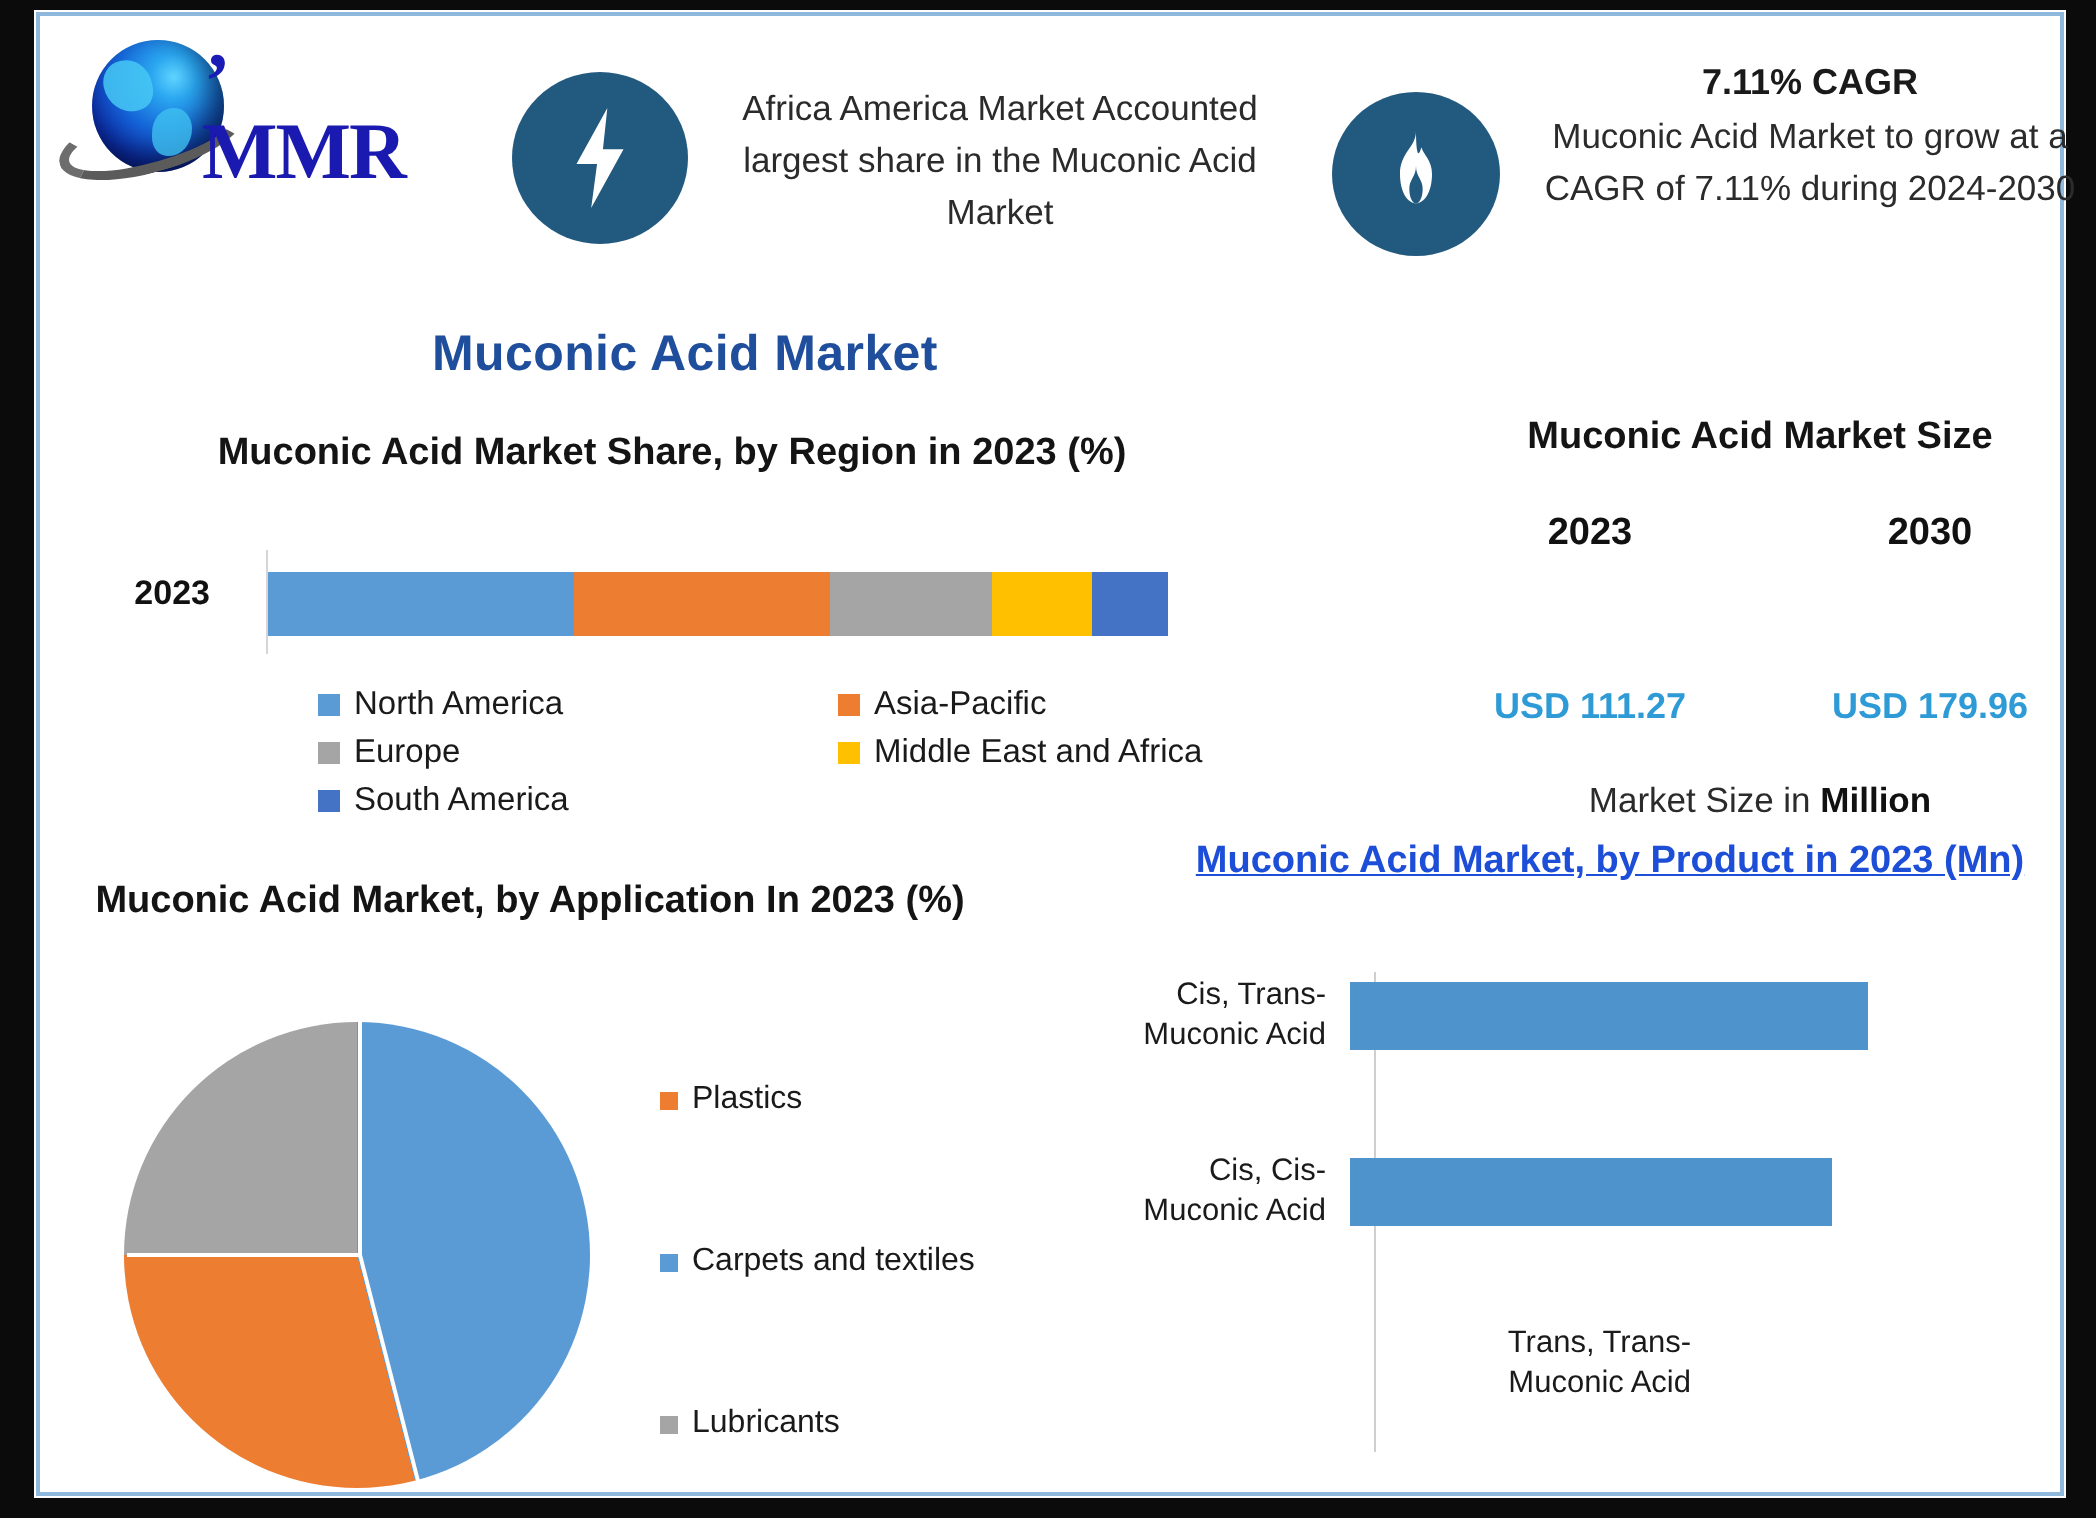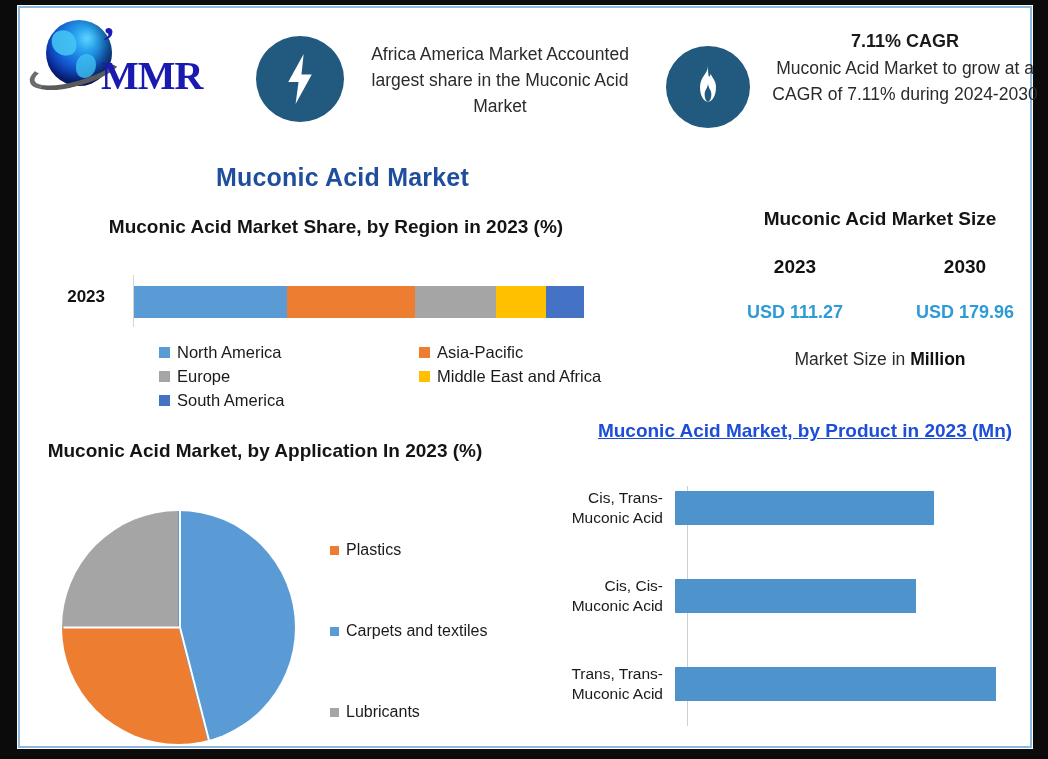--- a/index.html
+++ b/index.html
@@ -137,21 +137,21 @@
   }
   #size-years {
     display: flex; margin-top: 26px; text-align: center;
     font-weight: bold; font-size: 19px; color: #111;
   }
   #size-years > div { flex: 1; }
   #size-values {
     display: flex; margin-top: 24px; text-align: center;
     font-weight: bold; font-size: 18px; color: #2e9bd6;
   }
-  #size-values > div { flex: 1; }
+  #size-values > div { flex: 1; margin-top: 41px; }
   #size-foot {
     margin-top: 26px; text-align: center;
     font-size: 17.5px; color: #2b2b2b;
   }
   #size-foot b { font-weight: bold; color: #111; }
   
   #pie-panel { position: absolute; left: 0px; top: 428px; width: 520px; }
   #pie-title {
     text-align: center; font-weight: bold; font-size: 19px;
     color: #141414; line-height: 29px; width: 470px; margin-left: 10px;
@@ -331,21 +331,21 @@
           </div>
           <div class="pb-row" style="top: 88px;">
             <div class="pb-label">
               <div>Cis, Cis-</div>
               <div>Muconic Acid</div>
             </div>
             <div class="pb-track">
               <div class="pb-bar" title="Cis, Cis-Muconic Acid: 66" style="width: 66%; background: rgb(79, 147, 205);"></div>
             </div>
           </div>
-          <div class="pb-row" style="top: 176px;">
+          <div class="pb-row" style="top: 176px; flex-direction: column;">
             <div class="pb-label">
               <div>Trans, Trans-</div>
               <div>Muconic Acid</div>
             </div>
             <div class="pb-track">
               <div class="pb-bar" title="Trans, Trans-Muconic Acid: 88" style="width: 88%; background: rgb(79, 147, 205);"></div>
             </div>
           </div>
         </div>
     </div>

